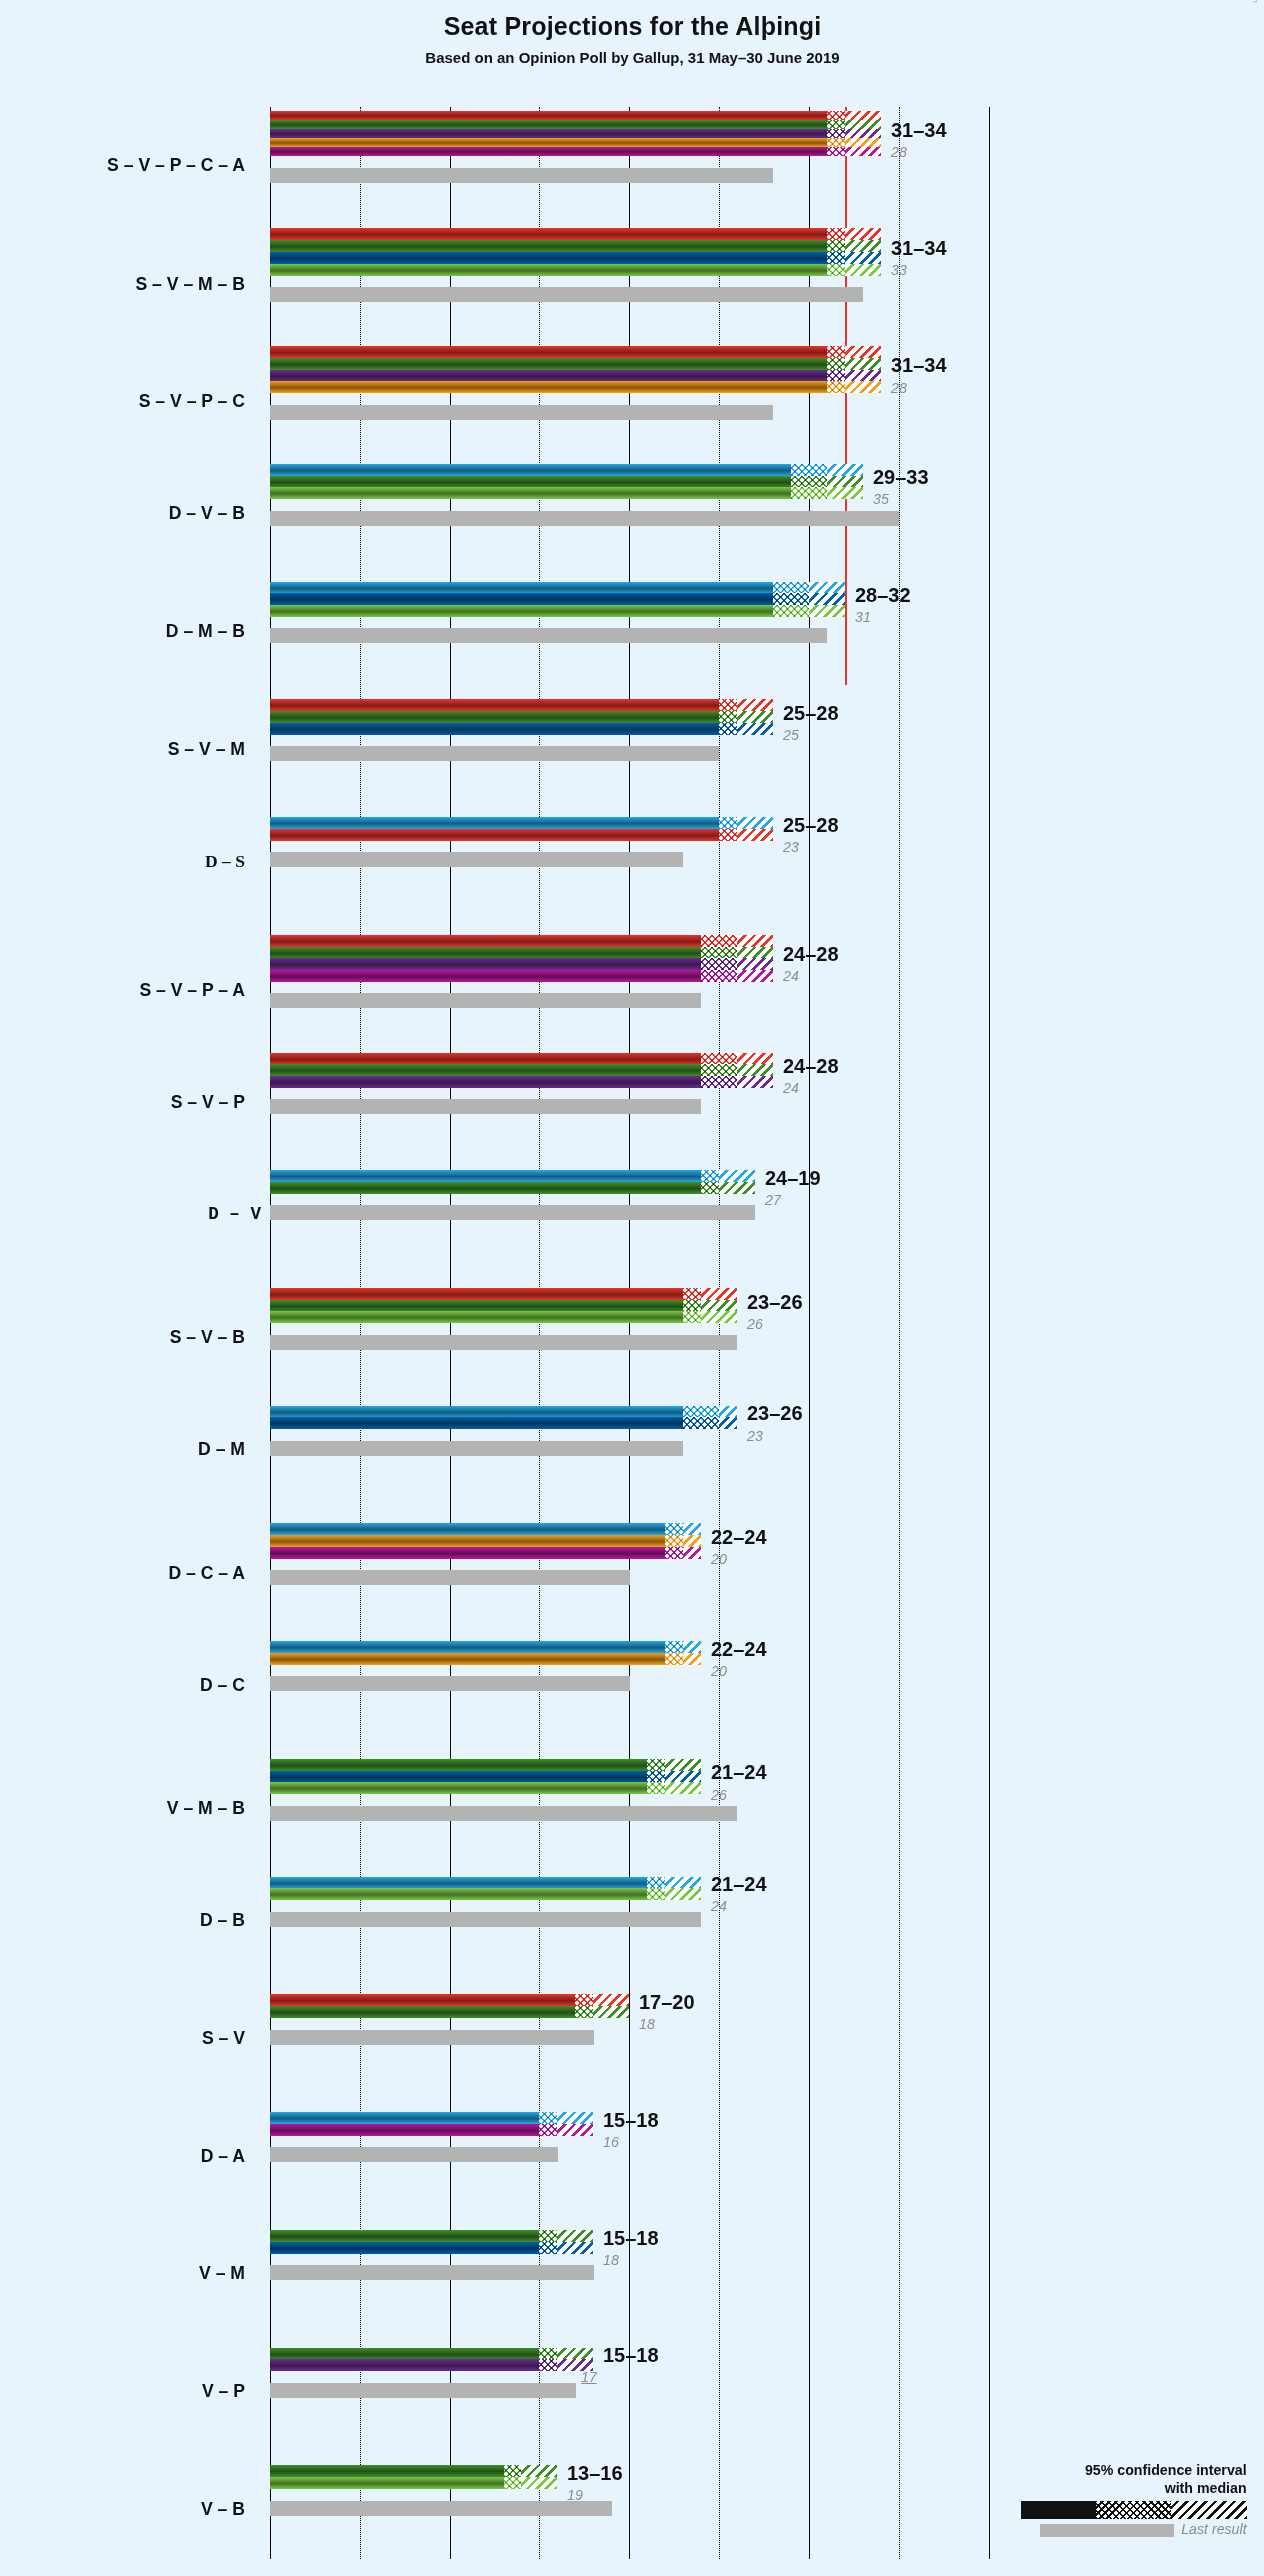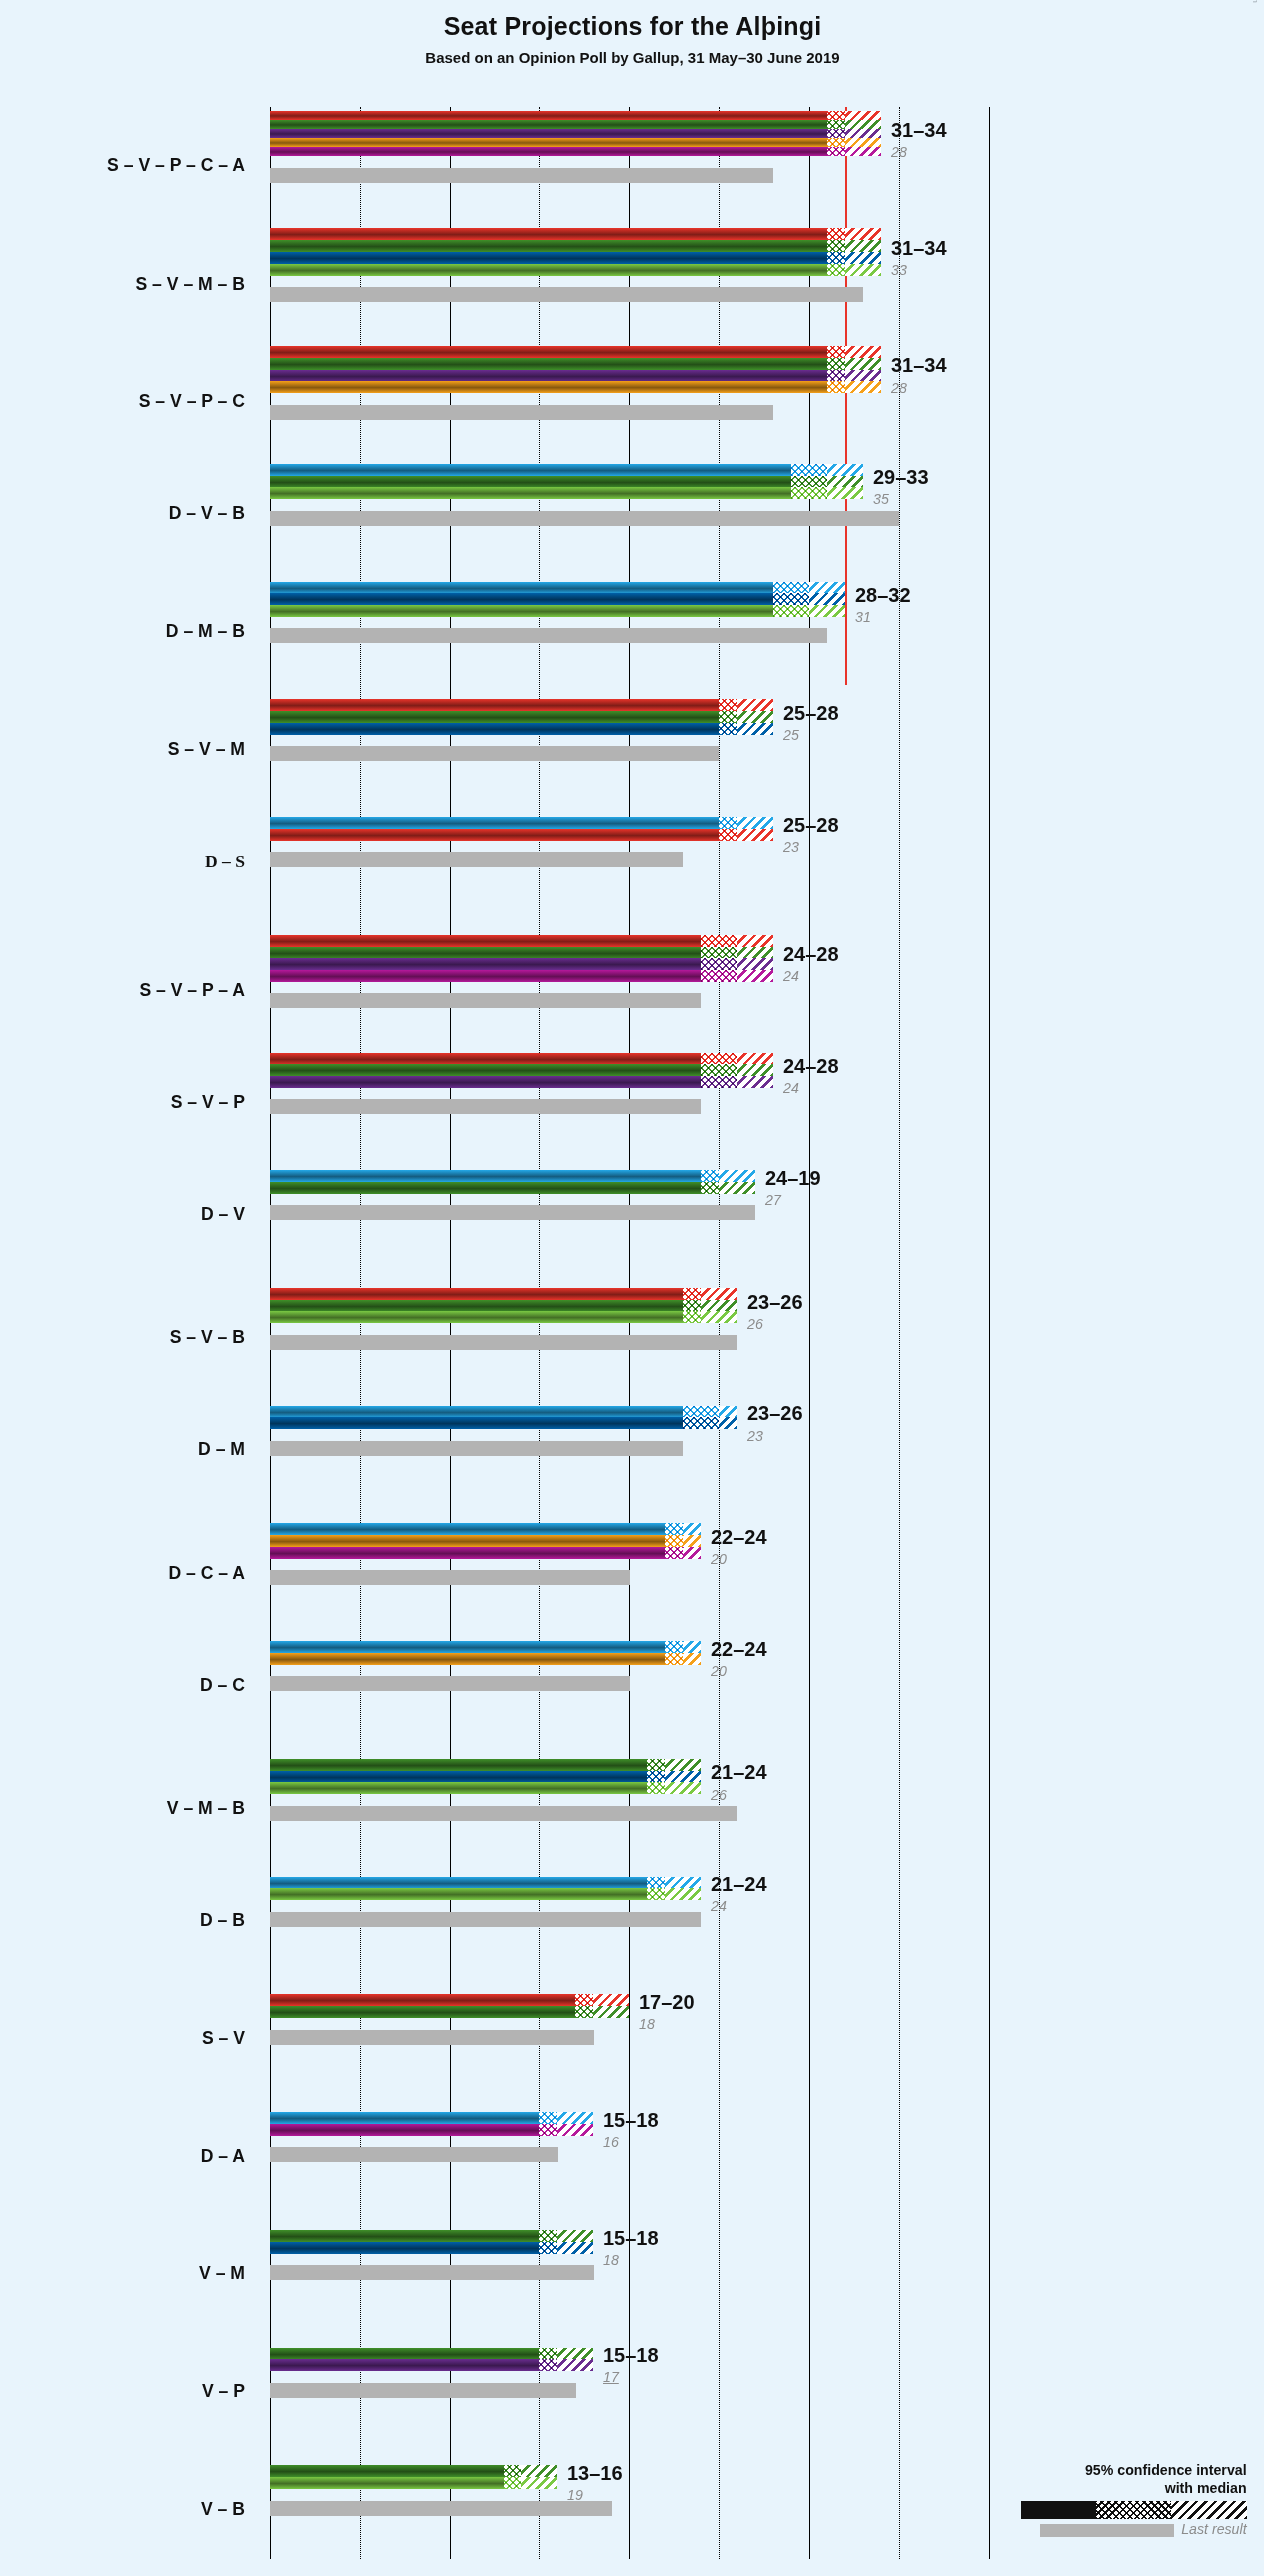--- a/index.html
+++ b/index.html
@@ -261,21 +261,21 @@
     <div class="ci-range" style="left: 701px; top: 1053px; width: 36px; height: 11.7px; background: repeating-linear-gradient(45deg, rgb(232, 52, 42) 0px, rgb(232, 52, 42) 1.7px, rgb(255, 255, 255) 1.7px, rgb(255, 255, 255) 5px), repeating-linear-gradient(-45deg, rgb(232, 52, 42) 0px, rgb(232, 52, 42) 1.7px, rgba(255, 255, 255, 0) 1.7px, rgba(255, 255, 255, 0) 5px); background-blend-mode: multiply;"></div>
     <div class="ci-range" style="left: 737px; top: 1053px; width: 36px; height: 11.7px; background: repeating-linear-gradient(-45deg, rgb(232, 52, 42) 0px, rgb(232, 52, 42) 2.5px, rgb(255, 255, 255) 2.5px, rgb(255, 255, 255) 6.7px);"></div>
     <div class="barseg" style="left: 270px; top: 1064px; width: 431px; height: 11.7px; background: linear-gradient(rgb(63, 143, 41) 0%, rgb(35, 79, 23) 55%, rgb(63, 143, 41) 100%);"></div>
     <div class="ci-range" style="left: 701px; top: 1064px; width: 36px; height: 11.7px; background: repeating-linear-gradient(45deg, rgb(63, 143, 41) 0px, rgb(63, 143, 41) 1.7px, rgb(255, 255, 255) 1.7px, rgb(255, 255, 255) 5px), repeating-linear-gradient(-45deg, rgb(63, 143, 41) 0px, rgb(63, 143, 41) 1.7px, rgba(255, 255, 255, 0) 1.7px, rgba(255, 255, 255, 0) 5px); background-blend-mode: multiply;"></div>
     <div class="ci-range" style="left: 737px; top: 1064px; width: 36px; height: 11.7px; background: repeating-linear-gradient(-45deg, rgb(63, 143, 41) 0px, rgb(63, 143, 41) 2.5px, rgb(255, 255, 255) 2.5px, rgb(255, 255, 255) 6.7px);"></div>
     <div class="barseg" style="left: 270px; top: 1076px; width: 431px; height: 11.7px; background: linear-gradient(rgb(106, 45, 143) 0%, rgb(58, 25, 79) 55%, rgb(106, 45, 143) 100%);"></div>
     <div class="ci-range" style="left: 701px; top: 1076px; width: 36px; height: 11.7px; background: repeating-linear-gradient(45deg, rgb(106, 45, 143) 0px, rgb(106, 45, 143) 1.7px, rgb(255, 255, 255) 1.7px, rgb(255, 255, 255) 5px), repeating-linear-gradient(-45deg, rgb(106, 45, 143) 0px, rgb(106, 45, 143) 1.7px, rgba(255, 255, 255, 0) 1.7px, rgba(255, 255, 255, 0) 5px); background-blend-mode: multiply;"></div>
     <div class="ci-range" style="left: 737px; top: 1076px; width: 36px; height: 11.7px; background: repeating-linear-gradient(-45deg, rgb(106, 45, 143) 0px, rgb(106, 45, 143) 2.5px, rgb(255, 255, 255) 2.5px, rgb(255, 255, 255) 6.7px);"></div>
     <div class="valuelabel" style="left: 783px; top: 1055px;">24–28</div>
     <div class="lastlabel" style="left: 783px; top: 1080px;">24</div>
-    <div class="rowlabel" style="left: 0px; width: 245px; top: 1204px;">D – V</div>
+    <div class="rowlabel" style="left: 16px; width: 245px; top: 1204px; font-family: Liberation Mono, monospace;">D – V</div>
     <div class="lastresult" style="left: 270px; width: 485px; top: 1205px;"></div>
     <div class="barseg" style="left: 270px; top: 1170px; width: 431px; height: 11.7px; background: linear-gradient(rgb(36, 168, 232) 0%, rgb(20, 92, 128) 55%, rgb(36, 168, 232) 100%);"></div>
     <div class="ci-range" style="left: 701px; top: 1170px; width: 18px; height: 11.7px; background: repeating-linear-gradient(45deg, rgb(36, 168, 232) 0px, rgb(36, 168, 232) 1.7px, rgb(255, 255, 255) 1.7px, rgb(255, 255, 255) 5px), repeating-linear-gradient(-45deg, rgb(36, 168, 232) 0px, rgb(36, 168, 232) 1.7px, rgba(255, 255, 255, 0) 1.7px, rgba(255, 255, 255, 0) 5px); background-blend-mode: multiply;"></div>
     <div class="ci-range" style="left: 719px; top: 1170px; width: 36px; height: 11.7px; background: repeating-linear-gradient(-45deg, rgb(36, 168, 232) 0px, rgb(36, 168, 232) 2.5px, rgb(255, 255, 255) 2.5px, rgb(255, 255, 255) 6.7px);"></div>
     <div class="barseg" style="left: 270px; top: 1182px; width: 431px; height: 11.7px; background: linear-gradient(rgb(63, 143, 41) 0%, rgb(35, 79, 23) 55%, rgb(63, 143, 41) 100%);"></div>
     <div class="ci-range" style="left: 701px; top: 1182px; width: 18px; height: 11.7px; background: repeating-linear-gradient(45deg, rgb(63, 143, 41) 0px, rgb(63, 143, 41) 1.7px, rgb(255, 255, 255) 1.7px, rgb(255, 255, 255) 5px), repeating-linear-gradient(-45deg, rgb(63, 143, 41) 0px, rgb(63, 143, 41) 1.7px, rgba(255, 255, 255, 0) 1.7px, rgba(255, 255, 255, 0) 5px); background-blend-mode: multiply;"></div>
     <div class="ci-range" style="left: 719px; top: 1182px; width: 36px; height: 11.7px; background: repeating-linear-gradient(-45deg, rgb(63, 143, 41) 0px, rgb(63, 143, 41) 2.5px, rgb(255, 255, 255) 2.5px, rgb(255, 255, 255) 6.7px);"></div>
     <div class="valuelabel" style="left: 765px; top: 1167px;">24–19</div>
     <div class="lastlabel" style="left: 765px; top: 1192px;">27</div>
     <div class="rowlabel" style="left: 0px; width: 245px; top: 1327px;">S – V – B</div>
@@ -379,21 +379,21 @@
     <div class="lastlabel" style="left: 603px; top: 2252px;">18</div>
     <div class="rowlabel" style="left: 0px; width: 245px; top: 2381px;">V – P</div>
     <div class="lastresult" style="left: 270px; width: 306px; top: 2383px;"></div>
     <div class="barseg" style="left: 270px; top: 2348px; width: 270px; height: 11.7px; background: linear-gradient(rgb(63, 143, 41) 0%, rgb(35, 79, 23) 55%, rgb(63, 143, 41) 100%);"></div>
     <div class="ci-range" style="left: 539px; top: 2348px; width: 18px; height: 11.7px; background: repeating-linear-gradient(45deg, rgb(63, 143, 41) 0px, rgb(63, 143, 41) 1.7px, rgb(255, 255, 255) 1.7px, rgb(255, 255, 255) 5px), repeating-linear-gradient(-45deg, rgb(63, 143, 41) 0px, rgb(63, 143, 41) 1.7px, rgba(255, 255, 255, 0) 1.7px, rgba(255, 255, 255, 0) 5px); background-blend-mode: multiply;"></div>
     <div class="ci-range" style="left: 557px; top: 2348px; width: 36px; height: 11.7px; background: repeating-linear-gradient(-45deg, rgb(63, 143, 41) 0px, rgb(63, 143, 41) 2.5px, rgb(255, 255, 255) 2.5px, rgb(255, 255, 255) 6.7px);"></div>
     <div class="barseg" style="left: 270px; top: 2359px; width: 270px; height: 11.7px; background: linear-gradient(rgb(106, 45, 143) 0%, rgb(58, 25, 79) 55%, rgb(106, 45, 143) 100%);"></div>
     <div class="ci-range" style="left: 539px; top: 2359px; width: 18px; height: 11.7px; background: repeating-linear-gradient(45deg, rgb(106, 45, 143) 0px, rgb(106, 45, 143) 1.7px, rgb(255, 255, 255) 1.7px, rgb(255, 255, 255) 5px), repeating-linear-gradient(-45deg, rgb(106, 45, 143) 0px, rgb(106, 45, 143) 1.7px, rgba(255, 255, 255, 0) 1.7px, rgba(255, 255, 255, 0) 5px); background-blend-mode: multiply;"></div>
     <div class="ci-range" style="left: 557px; top: 2359px; width: 36px; height: 11.7px; background: repeating-linear-gradient(-45deg, rgb(106, 45, 143) 0px, rgb(106, 45, 143) 2.5px, rgb(255, 255, 255) 2.5px, rgb(255, 255, 255) 6.7px);"></div>
     <div class="valuelabel" style="left: 603px; top: 2344px;">15–18</div>
-    <div class="lastlabel" style="left: 603px; top: 2369px; text-decoration: underline;">17</div>
+    <div class="lastlabel" style="left: 581px; top: 2369px; text-decoration: underline;">17</div>
     <div class="rowlabel" style="left: 0px; width: 245px; top: 2499px;">V – B</div>
     <div class="lastresult" style="left: 270px; width: 342px; top: 2501px;"></div>
     <div class="barseg" style="left: 270px; top: 2465px; width: 234px; height: 11.7px; background: linear-gradient(rgb(63, 143, 41) 0%, rgb(35, 79, 23) 55%, rgb(63, 143, 41) 100%);"></div>
     <div class="ci-range" style="left: 504px; top: 2465px; width: 18px; height: 11.7px; background: repeating-linear-gradient(45deg, rgb(63, 143, 41) 0px, rgb(63, 143, 41) 1.7px, rgb(255, 255, 255) 1.7px, rgb(255, 255, 255) 5px), repeating-linear-gradient(-45deg, rgb(63, 143, 41) 0px, rgb(63, 143, 41) 1.7px, rgba(255, 255, 255, 0) 1.7px, rgba(255, 255, 255, 0) 5px); background-blend-mode: multiply;"></div>
     <div class="ci-range" style="left: 521px; top: 2465px; width: 36px; height: 11.7px; background: repeating-linear-gradient(-45deg, rgb(63, 143, 41) 0px, rgb(63, 143, 41) 2.5px, rgb(255, 255, 255) 2.5px, rgb(255, 255, 255) 6.7px);"></div>
     <div class="barseg" style="left: 270px; top: 2477px; width: 234px; height: 11.7px; background: linear-gradient(rgb(122, 201, 67) 0%, rgb(67, 111, 37) 55%, rgb(122, 201, 67) 100%);"></div>
     <div class="ci-range" style="left: 504px; top: 2477px; width: 18px; height: 11.7px; background: repeating-linear-gradient(45deg, rgb(122, 201, 67) 0px, rgb(122, 201, 67) 1.7px, rgb(255, 255, 255) 1.7px, rgb(255, 255, 255) 5px), repeating-linear-gradient(-45deg, rgb(122, 201, 67) 0px, rgb(122, 201, 67) 1.7px, rgba(255, 255, 255, 0) 1.7px, rgba(255, 255, 255, 0) 5px); background-blend-mode: multiply;"></div>
     <div class="ci-range" style="left: 521px; top: 2477px; width: 36px; height: 11.7px; background: repeating-linear-gradient(-45deg, rgb(122, 201, 67) 0px, rgb(122, 201, 67) 2.5px, rgb(255, 255, 255) 2.5px, rgb(255, 255, 255) 6.7px);"></div>
     <div class="valuelabel" style="left: 567px; top: 2462px;">13–16</div>
     <div class="lastlabel" style="left: 567px; top: 2487px;">19</div>

